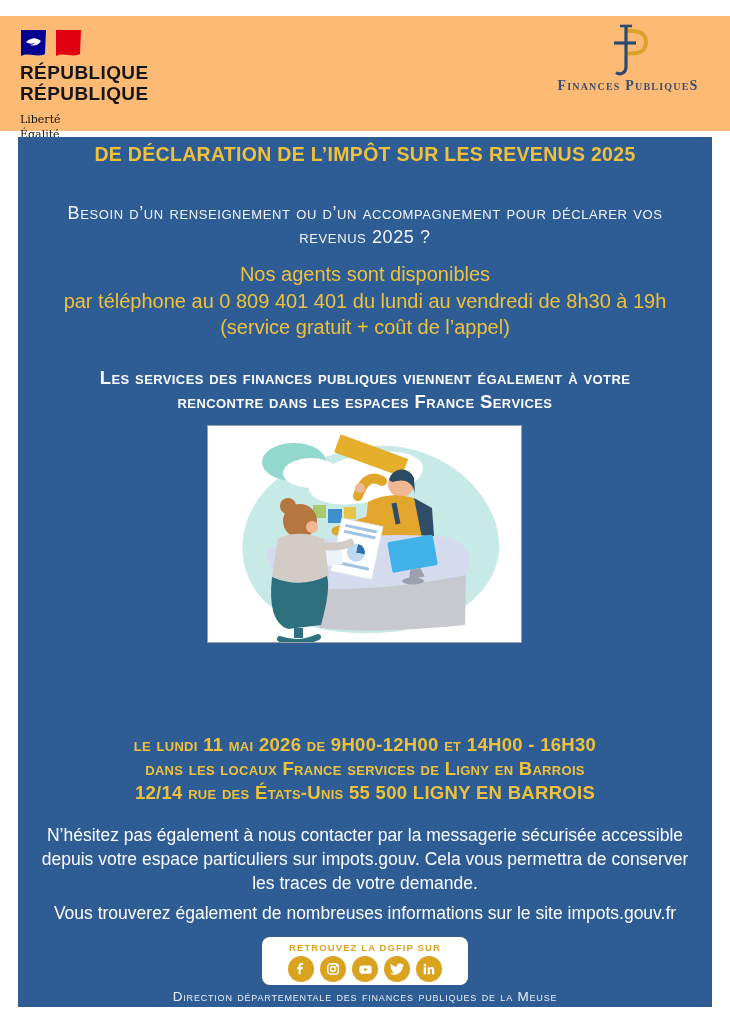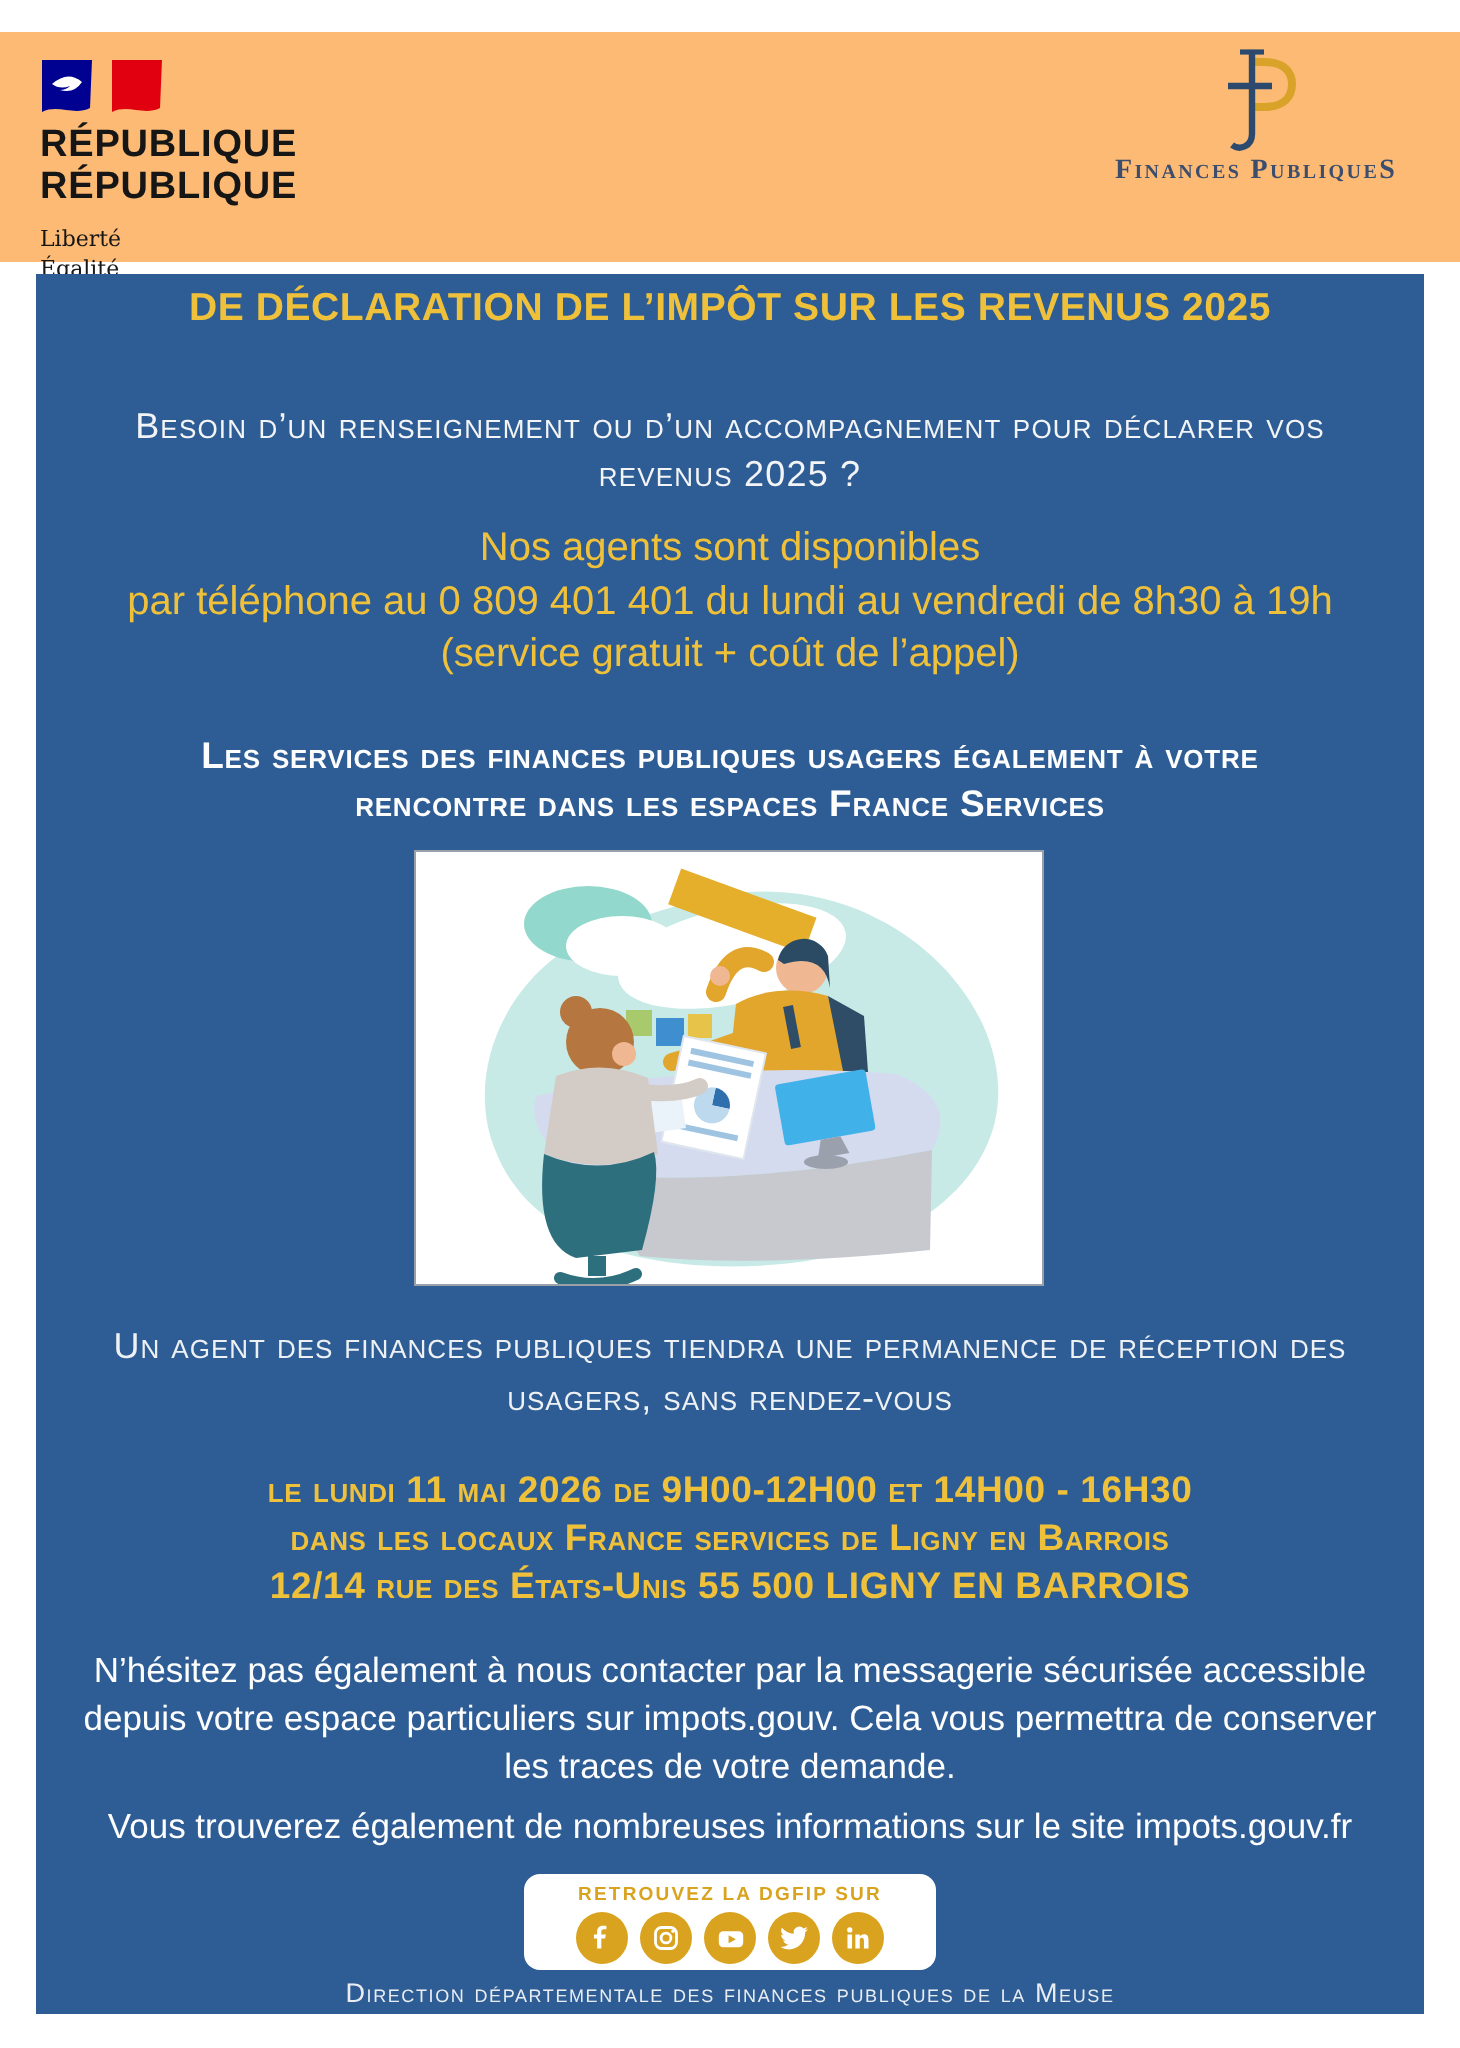--- a/index.html
+++ b/index.html
@@ -93,21 +93,21 @@
   </div>
 
   <p class="abs besoin">Besoin d’un renseignement ou d’un accompagnement pour déclarer vos revenus 2025 ?</p>
 
   <div class="abs agents">
     <div>Nos agents sont disponibles</div>
     <div>par téléphone au 0 809 401 401 du lundi au vendredi de 8h30 à 19h</div>
     <div>(service gratuit + coût de l’appel)</div>
   </div>
 
-  <p class="abs services">Les services des finances publiques usagers également à votre rencontre dans les espaces France Services</p>
+  <p class="abs services">Les services des finances publiques viennent également à votre rencontre dans les espaces France Services</p>
 
   <figure class="illu-card">
     <svg width="313" height="216" viewBox="0 0 313 216">
 
       <path d="M150 22 C225 8 288 62 291 116 C294 162 248 200 183 206
                C118 212 58 196 40 150 C23 110 46 58 92 40 C112 32 132 26 150 22 Z" fill="#c7eae6"></path>
       <ellipse cx="158" cy="52" rx="58" ry="24" fill="#ffffff" transform="rotate(-12 158 52)"></ellipse>
       <ellipse cx="86" cy="36" rx="32" ry="19" fill="#93d8cc"></ellipse>
       <ellipse cx="103" cy="47" rx="28" ry="15" fill="#ffffff"></ellipse>
 
@@ -149,21 +149,20 @@
       <circle cx="92" cy="95" r="17" fill="#b5773f"></circle>
       <circle cx="104" cy="101" r="6" fill="#f0b793"></circle>
       <path d="M70 112 Q93 103 116 113 L121 151 Q92 162 64 151 Z" fill="#d3cbc6"></path>
       <path d="M112 120 Q132 122 142 117" stroke="#d3cbc6" stroke-width="8" fill="none" stroke-linecap="round"></path>
       <path d="M64 151 Q59 196 80 203 L113 199 Q123 163 119 150 Q92 163 64 151 Z" fill="#2e6f7d"></path>
       <rect x="86" y="202" width="9" height="10" fill="#2e6f7d"></rect>
       <path d="M72 213 Q91 220 110 211" stroke="#2e6f7d" stroke-width="6" fill="none" stroke-linecap="round"></path>
     </svg>
   </figure>
 
-  <p class="abs agent-perm">Un agent des finances publiques tiendra une permanence de réception des usagers, sans rendez-vous</p>
 
   <div class="abs schedule">
     <div>le lundi 11 mai 2026 de 9H00-12H00 et 14H00 - 16H30</div>
     <div>dans les locaux France services de Ligny en Barrois</div>
     <div>12/14 rue des États-Unis 55 500 LIGNY EN BARROIS</div>
   </div>
 
   <p class="abs messagerie">N’hésitez pas également à nous contacter par la messagerie sécurisée accessible depuis votre espace particuliers sur impots.gouv. Cela vous permettra de conserver les traces de votre demande.</p>
 
   <p class="abs infos">Vous trouverez également de nombreuses informations sur le site impots.gouv.fr</p>

